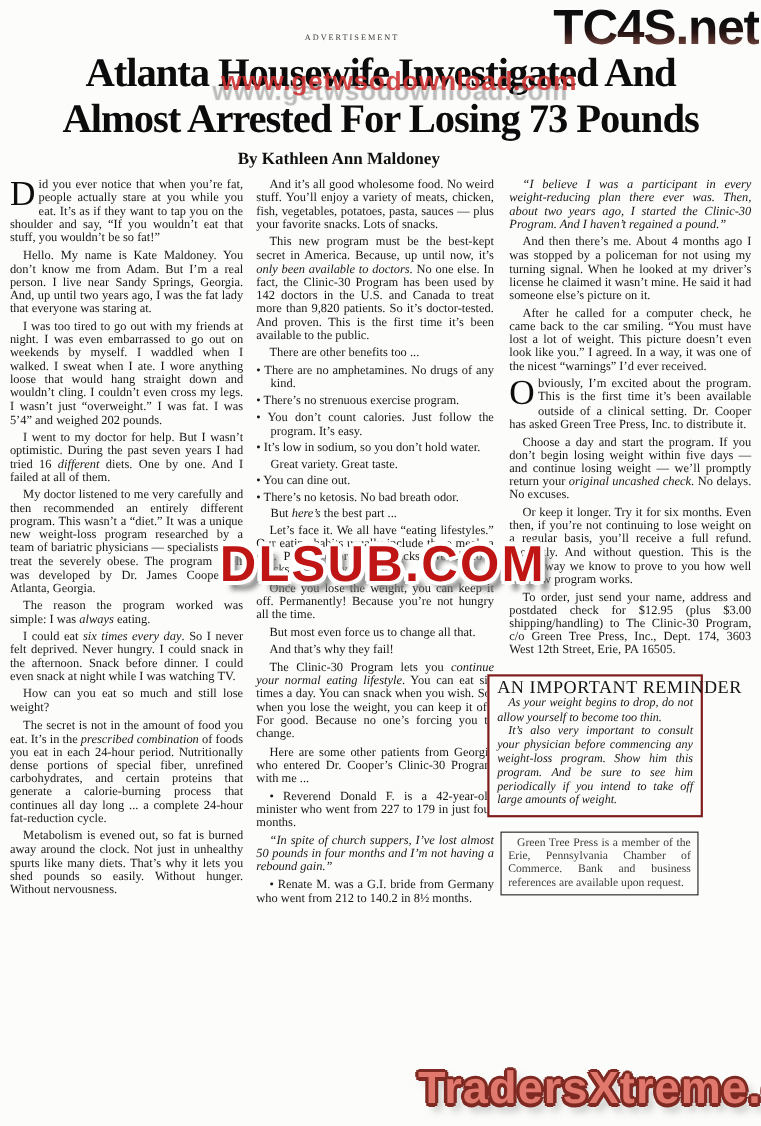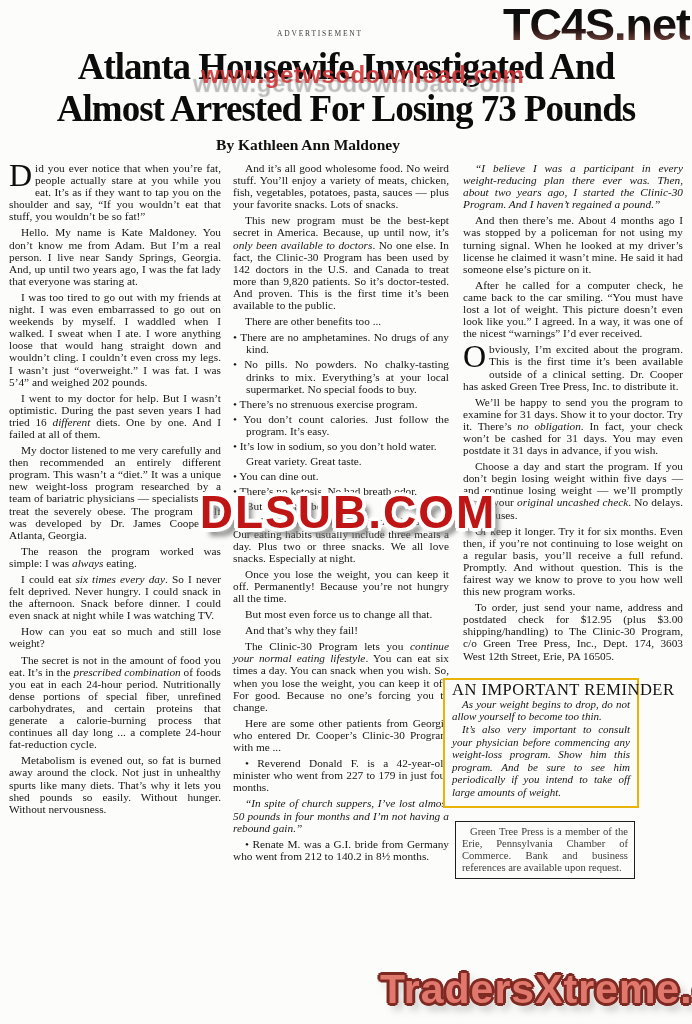--- a/index.html
+++ b/index.html
@@ -50,21 +50,21 @@
   .quote{font-style:italic;}
   .cont{padding-left:13px;margin-bottom:3px !important;}
   .bullet{padding-left:13px;text-indent:-13px;margin-bottom:3px !important;}
   .dropcap{
     float:left;font-size:32px;line-height:25px;padding:1px 3px 0 0;
     font-weight:400;color:#0e0e0e;
   }
   
   .rembox{
     position:relative;margin-left:-20px;margin-top:16px;width:178px;
-    border:2px solid #eab308;padding:4px 7px 7px 7px;background:#fcfcfa;
+    border:2px solid #7f1d1d;padding:4px 7px 7px 7px;background:#fcfcfa;
   }
   .remtitle{
     font-size:16.5px;letter-spacing:0.5px;text-align:center;
     white-space:nowrap;color:#121212;margin-bottom:2px;
   }
   .rempara{
     font-style:italic;font-size:11px;line-height:12.6px;
     text-indent:10px;margin:0 !important;text-align:justify;
   }
   .pubbox{
@@ -119,21 +119,20 @@
     <p class="para">I could eat <i>six times every day</i>. So I never felt deprived. Never hungry. I could snack in the afternoon. Snack before dinner. I could even snack at night while I was watching TV.</p>
     <p class="para">How can you eat so much and still lose weight?</p>
     <p class="para">The secret is not in the amount of food you eat. It’s in the <i>prescribed combination</i> of foods you eat in each 24-hour period. Nutritionally dense portions of special fiber, unrefined carbohydrates, and certain proteins that generate a calorie-burning process that continues all day long ... a complete 24-hour fat-reduction cycle.</p>
     <p class="para">Metabolism is evened out, so fat is burned away around the clock. Not just in unhealthy spurts like many diets. That’s why it lets you shed pounds so easily. Without hunger. Without nervousness.</p>
   </div>
 <div class="col col-2">
     <p class="para">And it’s all good wholesome food. No weird stuff. You’ll enjoy a variety of meats, chicken, fish, vegetables, potatoes, pasta, sauces — plus your favorite snacks. Lots of snacks.</p>
     <p class="para">This new program must be the best-kept secret in America. Because, up until now, it’s <i>only been available to doctors</i>. No one else. In fact, the Clinic-30 Program has been used by 142 doctors in the U.S. and Canada to treat more than 9,820 patients. So it’s doctor-tested. And proven. This is the first time it’s been available to the public.</p>
     <p class="para">There are other benefits too ...</p>
     <p class="bullet"><span>•</span> There are no amphetamines. No drugs of any kind.</p>
-    <p class="bullet"><span>•</span> No pills. No powders. No chalky-tasting drinks to mix. Everything’s at your local supermarket. No special foods to buy.</p>
     <p class="bullet"><span>•</span> There’s no strenuous exercise program.</p>
     <p class="bullet"><span>•</span> You don’t count calories. Just follow the program. It’s easy.</p>
     <p class="bullet"><span>•</span> It’s low in sodium, so you don’t hold water.</p>
     <p class="cont">Great variety. Great taste.</p>
     <p class="bullet"><span>•</span> You can dine out.</p>
     <p class="bullet"><span>•</span> There’s no ketosis. No bad breath odor.</p>
     <p class="cont">But <i>here’s</i> the best part ...</p>
     <p class="para">Let’s face it. We all have “eating lifestyles.” Our eating habits usually include three meals a day. Plus two or three snacks. We all love snacks. Especially at night.</p>
     <p class="para">Once you lose the weight, you can keep it off. Permanently! Because you’re not hungry all the time.</p>
     <p class="para">But most even force us to change all that.</p>
@@ -142,21 +141,20 @@
     <p class="para">Here are some other patients from Georgia who entered Dr. Cooper’s Clinic-30 Program with me ...</p>
     <p class="para">• Reverend Donald F. is a 42-year-old minister who went from 227 to 179 in just four months.</p>
     <p class="para quote">“In spite of church suppers, I’ve lost almost 50 pounds in four months and I’m not having a rebound gain.”</p>
     <p class="para">• Renate M. was a G.I. bride from Germany who went from 212 to 140.2 in 8½ months.</p>
   </div>
 <div class="col col-3">
     <p class="para quote">“I believe I was a participant in every weight-reducing plan there ever was. Then, about two years ago, I started the Clinic-30 Program. And I haven’t regained a pound.”</p>
     <p class="para">And then there’s me. About 4 months ago I was stopped by a policeman for not using my turning signal. When he looked at my driver’s license he claimed it wasn’t mine. He said it had someone else’s picture on it.</p>
     <p class="para">After he called for a computer check, he came back to the car smiling. “You must have lost a lot of weight. This picture doesn’t even look like you.” I agreed. In a way, it was one of the nicest “warnings” I’d ever received.</p>
     <p class="para nodent"><span class="dropcap">O</span>bviously, I’m excited about the program.  This is the first time it’s been available outside of a clinical setting. Dr. Cooper has asked Green Tree Press, Inc. to distribute it.</p>
-    <p class="para">We’ll be happy to send you the program to examine for 31 days. Show it to your doctor. Try it. There’s <i>no obligation</i>. In fact, your check won’t be cashed for 31 days. You may even postdate it 31 days in advance, if you wish.</p>
     <p class="para">Choose a day and start the program. If you don’t begin losing weight within five days — and continue losing weight — we’ll promptly return your <i>original uncashed check</i>. No delays. No excuses.</p>
     <p class="para">Or keep it longer. Try it for six months. Even then, if you’re not continuing to lose weight on a regular basis, you’ll receive a full refund. Promptly. And without question. This is the fairest way we know to prove to you how well this new program works.</p>
     <p class="para">To order, just send your name, address and postdated check for $12.95 (plus $3.00 shipping/handling) to The Clinic-30 Program, c/o Green Tree Press, Inc., Dept. 174, 3603 West 12th Street, Erie, PA 16505.</p>
     <div class="rembox">
       <div class="remtitle">AN IMPORTANT REMINDER</div>
       <p class="rempara">As your weight begins to drop, do not allow yourself to become too thin.</p>
       <p class="rempara">It’s also very important to consult your physician before commencing any weight-loss program. Show him this program. And be sure to see him periodically if you intend to take off large amounts of weight.</p>
     </div>
     <div class="pubbox">
       <p>Green Tree Press is a member of the Erie, Pennsylvania Chamber of Commerce. Bank and business references are available upon request.</p>

